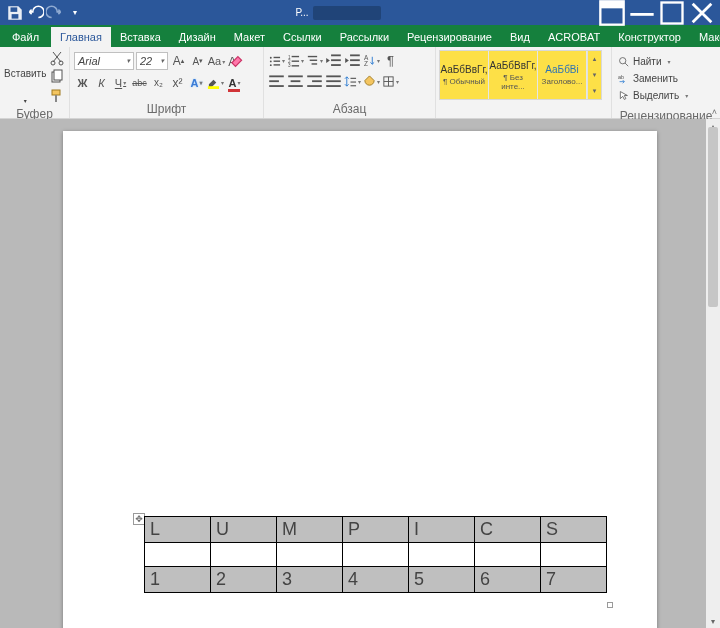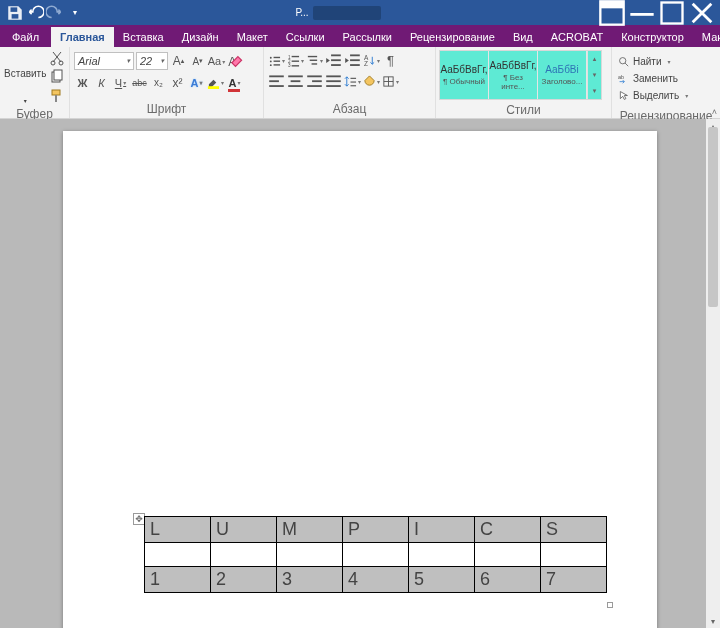--- a/index.html
+++ b/index.html
@@ -5,43 +5,43 @@
 * { margin: 0; padding: 0; box-sizing: border-box; font-family: "Segoe UI", Tahoma, sans-serif; }
 body { background: #e6e6e6; width: 720px; height: 628px; overflow: hidden; font-size: 11px; color: #444; }
 .titlebar { height: 25px; background: #2b579a; display: flex; align-items: center; color: #fff; font-size: 11px; position: relative; }
 .titlebar .qat { display: flex; align-items: center; gap: 2px; padding-left: 6px; }
 .titlebar .qat span { width: 18px; height: 18px; display:flex;align-items:center;justify-content:center;cursor:pointer;}
 .titlebar .title { position:absolute; left:0; right:0; text-align:center; pointer-events:none; }
 .titlebar .wincontrols { margin-left:auto; display:flex; align-items:center; gap:2px; padding-right:4px;}
 .titlebar .wincontrols span{width:28px;height:25px;display:flex;align-items:center;justify-content:center;cursor:pointer;}
 .titlebar .acct{display:flex;align-items:center;gap:4px;margin-left:auto;padding-right:6px;}
 .titlebar .acct .blob{width:68px;height:14px;background:#204478;border-radius:2px;}
-.tabbar{height:22px;background:#701a75;display:flex;align-items:flex-end;color:#fff;font-size:11px;}
+.tabbar{height:22px;background:#15803d;display:flex;align-items:flex-end;color:#fff;font-size:11px;}
 .tabbar .tab{padding:4px 9px;cursor:pointer;white-space:nowrap;}
 .tabbar .tab.file{padding:4px 12px;}
-.tabbar .tab.active{background:#f3f3f3;color:#2b579a;font-weight:bold;}
+.tabbar .tab.active{background:#f3f3f3;color:#2b579a;}
 .tabbar .mtab{padding:4px 9px;cursor:pointer;}
 .tabbar .spacer{flex:1;}
 .tabbar .rico{width:26px;display:flex;align-items:center;justify-content:center;height:22px;}
 .ribbon{height:72px;background:#f3f3f3;border-bottom:1px solid #d4d4d4;display:flex;}
 .group{border-right:1px solid #e0e0e0;display:flex;flex-direction:column;justify-content:space-between;position:relative;}
 .group .body{flex:1;display:flex;align-items:flex-start;padding:3px 4px;gap:3px;}
 .group .label{font-size:12px;color:#6a6a6a;text-align:center;padding-bottom:2px;position:relative;}
 .bigbtn{display:flex;flex-direction:column;align-items:center;justify-content:center;width:44px;height:54px;font-size:10px;color:#444;cursor:pointer;gap:18px;}
 .bigbtn svg{width:22px;height:22px;}
 .minicol{display:flex;flex-direction:column;gap:3px;justify-content:center;height:54px;}
 .minicol span{width:16px;height:16px;display:flex;align-items:center;justify-content:center;cursor:pointer;}
 .fontrow{display:flex;align-items:center;gap:2px;}
 .combo{height:18px;background:#fff;border:1px solid #c0c0c0;display:flex;align-items:center;padding:0 3px;font-size:11px;cursor:pointer;font-style:italic;}
 .combo .dd{margin-left:auto;font-size:7px;color:#666;padding-left:3px;}
 .ibtn{width:17px;height:17px;display:flex;align-items:center;justify-content:center;cursor:pointer;font-size:11px;color:#555;}
 .ibtn.dd::after{content:"▾";font-size:6px;margin-left:1px;color:#777;}
 .fontcol{display:flex;flex-direction:column;gap:4px;padding-top:2px;}
 .pararow{display:flex;align-items:center;gap:2px;}
-.sgallery{display:flex;gap:0;border:1px solid #d8d8d8;background:#5eead4;}
+.sgallery{display:flex;gap:0;border:1px solid #d8d8d8;background:#fde047;}
 .sitem{width:49px;height:48px;border-right:1px solid #e5e5e5;display:flex;flex-direction:column;align-items:center;justify-content:center;font-size:8px;color:#555;cursor:pointer;padding:2px;text-align:center;overflow:hidden;}
 .sitem .prev{font-size:10px;color:#333;margin-bottom:2px;white-space:nowrap;}
 .sitem:last-child{border-right:none;}
 .sitem.h1 .prev{color:#2e74b5;}
 .sgmore{width:14px;display:flex;flex-direction:column;border-left:1px solid #e0e0e0;}
 .sgmore span{flex:1;display:flex;align-items:center;justify-content:center;font-size:7px;color:#666;cursor:pointer;}
 .editcol{display:flex;flex-direction:column;gap:1px;padding:2px 4px;}
 .editcol .erow{display:flex;align-items:center;gap:4px;height:16px;font-size:10px;color:#444;cursor:pointer;white-space:nowrap;}
 .editcol .erow svg{width:11px;height:11px;}
 .editcol .erow .dd{font-size:6px;color:#777;margin-left:2px;}
@@ -349,21 +349,20 @@
             <div class="prev">АаБбВі</div>
             <div>Заголово...</div>
           </div>
         <div class="sgmore">
             <span>▴</span>
             <span>▾</span>
             <span>▾</span>
           </div>
       </div>
     </div>
-    <div class="label">Стили</div>
   </div>
 
   <div class="group" style="flex:1;border-right:none">
     <div class="body" style="padding:4px 2px;">
         <div class="editcol">
       <div class="erow">
             <svg viewBox="0 0 14 14">
               <circle cx="6" cy="6" r="4" fill="none" stroke="#555"></circle>
               <line x1="9" y1="9" x2="13" y2="13" stroke="#555"></line>
             </svg>

